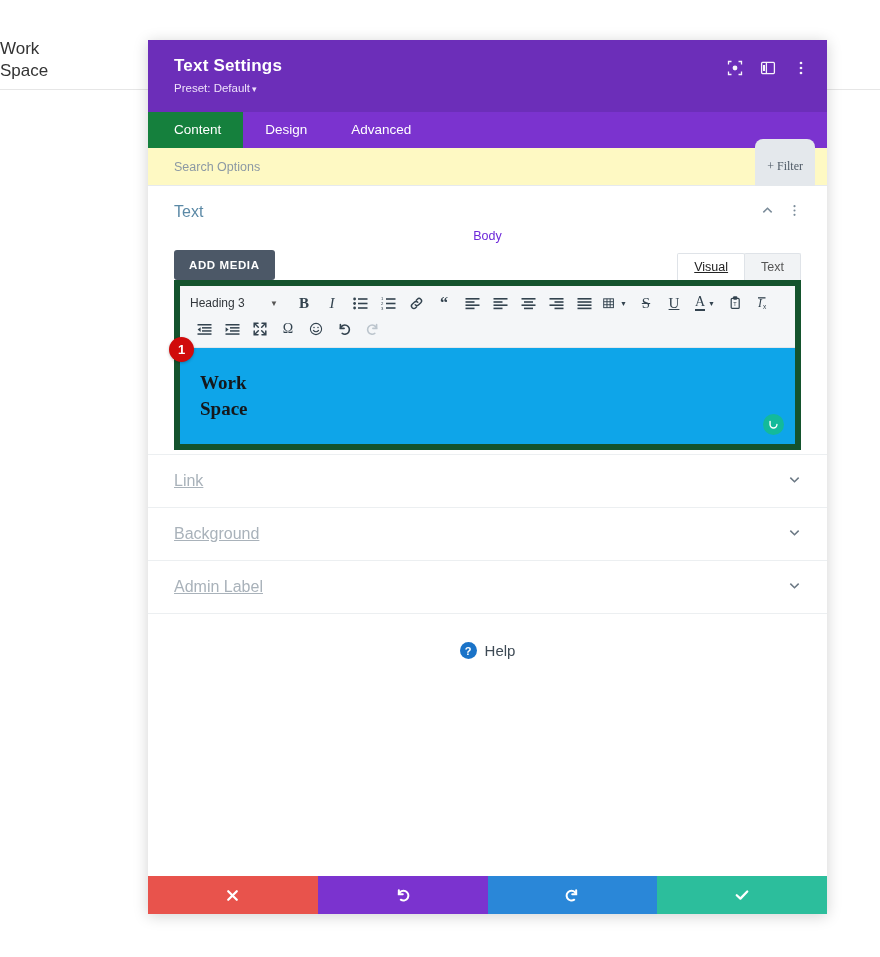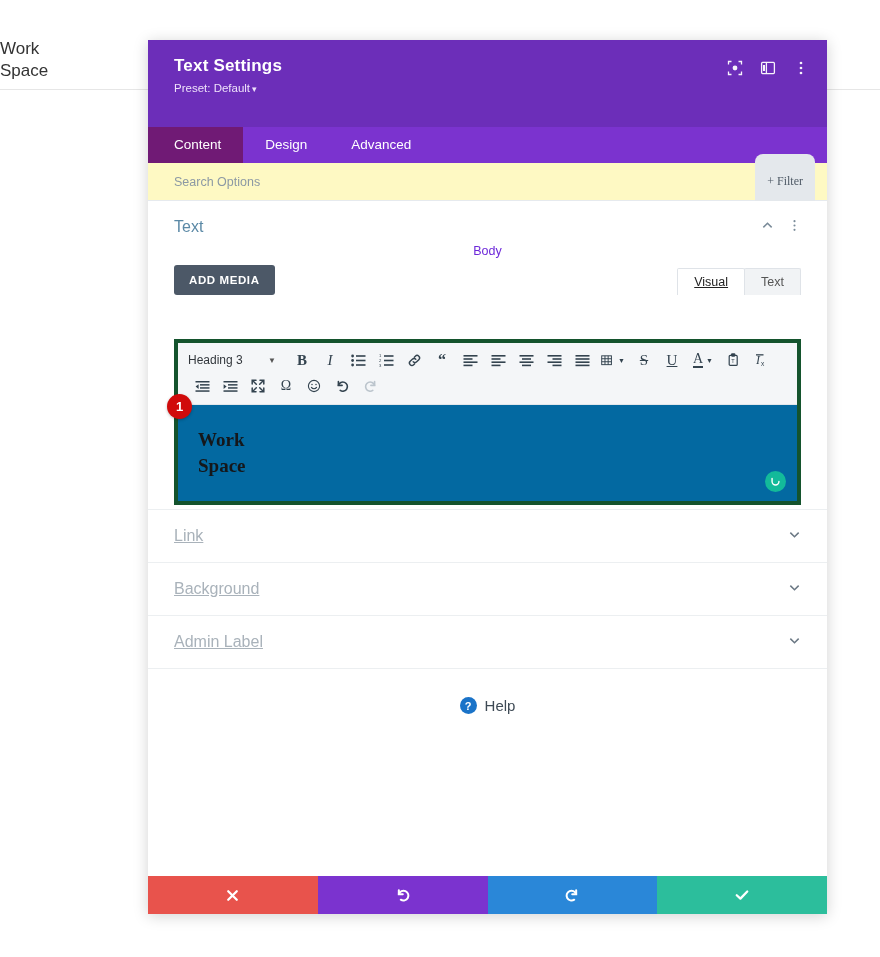--- a/index.html
+++ b/index.html
@@ -30,38 +30,38 @@
     background: #ffffff;
     box-shadow: 0 2px 14px rgba(0,0,0,.18);
     display: flex; flex-direction: column;
     overflow: hidden;
   }
 
   
   .m-header {
     background: #6c2eb9; color: #fff;
     padding: 14px 18px 12px 26px;
-    height: 87px;
+    height: 72px;
     display: flex; align-items: flex-start; justify-content: space-between;
   }
   .m-title { font-size: 17px; font-weight: bold; letter-spacing: .2px; line-height: 1.4; }
   .m-preset { font-size: 11.5px; margin-top: 4px; color: #efe2fb; }
   .m-preset .caret { font-size: 9px; margin-left: 2px; }
   .hdr-icons { display: flex; align-items: center; gap: 17px; margin-top: 6px; }
   .hdr-ico { width: 16px; height: 16px; cursor: pointer; opacity: .95; display:block; }
 
   
   .m-tabs { background: #7b33cf; display: flex; height: 36px; }
   .m-tab {
     padding: 0 22px; height: 36px; line-height: 36px;
     color: #ffffff; font-size: 13.5px; cursor: pointer;
     font-family: "Liberation Sans", sans-serif;
   }
   .m-tab:first-child { padding-left: 26px; }
-  .m-tab.active { background: #701a75; }
+  .m-tab.active { background: #15803d; }
 
   
   .m-search {
     background: #fef9c3; border-bottom: 1px solid #e6eaee;
     height: 38px; display: flex; align-items: center;
     padding: 0 12px 0 26px; justify-content: space-between;
   }
   .m-search input {
     border: 0; background: transparent; outline: none;
     font-size: 12.5px; color: #5a6672; width: 400px;
@@ -103,22 +103,22 @@
     background: #f1f3f5; color: #555;
     font-size: 12.5px; padding: 6px 16px; cursor: pointer;
     border-radius: 2px 2px 0 0;
     font-family: "Liberation Sans", sans-serif;
   }
   .vt-tab.active { background: #ffffff; color: #222; text-decoration: underline; }
   .vt-tab + .vt-tab { margin-left: -1px; }
 
   
   .editor {
-    border: 4px solid #14532d; background: #0369a1;
-    position: relative; margin-bottom: 4px; margin-top: 44px;
+    border: 6px solid #14532d; background: #0ea5e9;
+    position: relative; margin-bottom: 4px;
   }
   .tb {
     background: #f4f6f8; border-bottom: 1px solid #e3e7eb;
     padding: 4px 10px 5px;
   }
   .tb-row { display: flex; align-items: center; flex-wrap: nowrap; height: 26px; }
   .tb-sel {
     display: flex; align-items: center; justify-content: space-between;
     width: 92px; font-size: 12px; color: #32373c; cursor: pointer;
     padding-right: 4px; margin-right: 8px;

